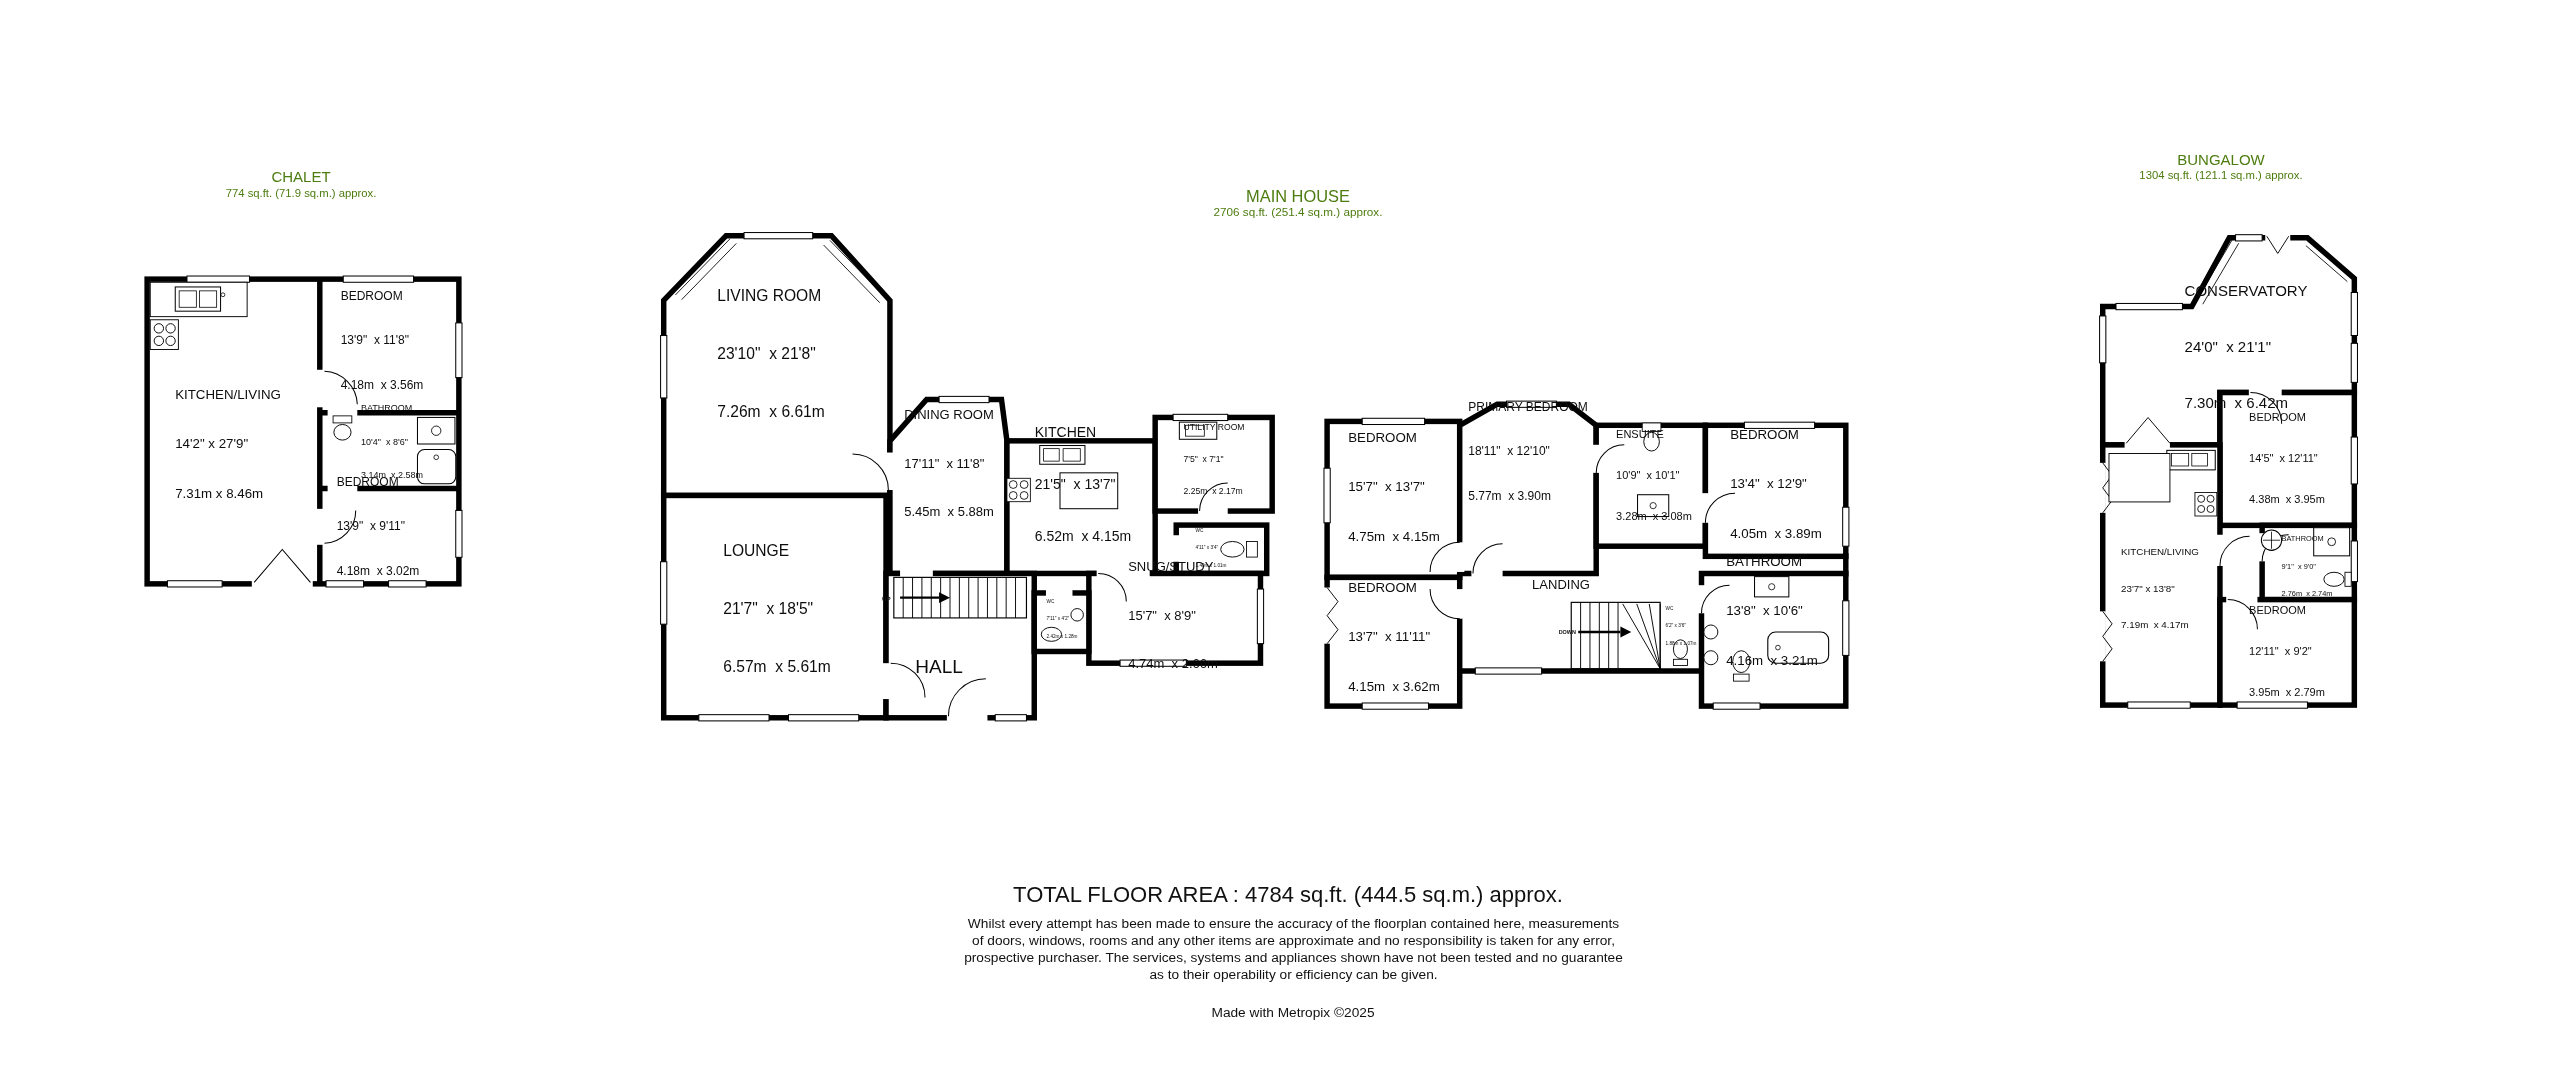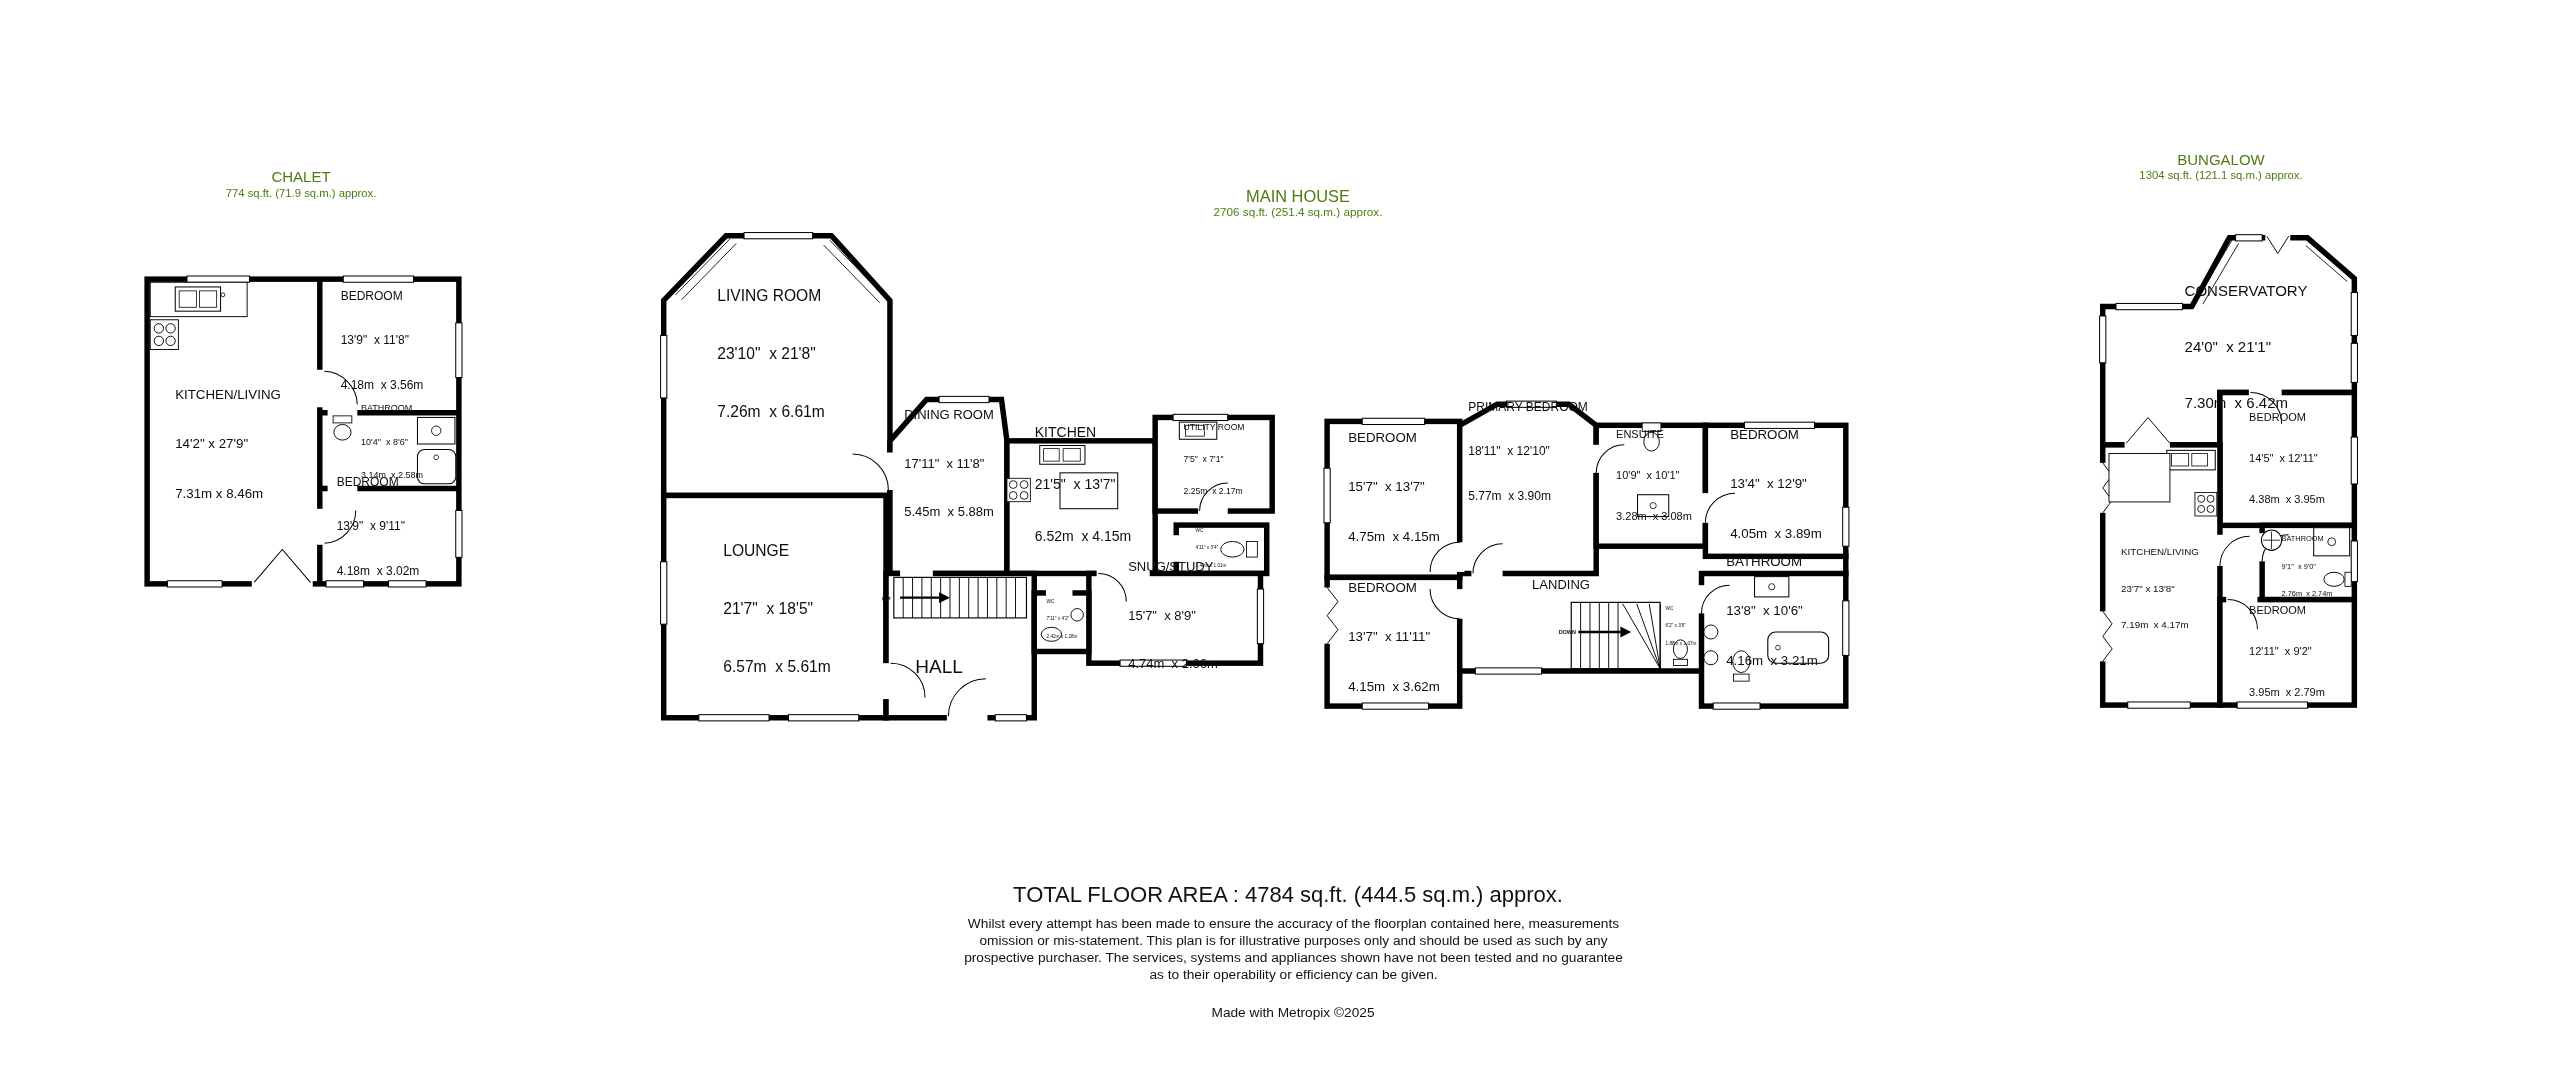--- a/index.html
+++ b/index.html
@@ -482,18 +482,18 @@
   <div class="rlabel" style="left:214px;top:422px;font-size:11px">
     <span class="ln">BEDROOM</span>
     <span class="ln">12'11"  x 9'2"</span>
     <span class="ln">3.95m  x 2.79m</span>
   </div>
 </div>
 
 <div class="footer-line" style="left:1288px;top:882px;font-size:22px">TOTAL FLOOR AREA : 4784 sq.ft. (444.5 sq.m.) approx.</div>
 <div class="footer-line" style="left:1293px;top:915px;font-size:13.7px;line-height:17px;width:1093px;margin-left:-546px;transform:none">
   <span class="ln">Whilst every attempt has been made to ensure the accuracy of the floorplan contained here, measurements</span>
-  <span class="ln">omission or mis-statement. This plan is for illustrative purposes only and should be used as such by any</span>
+  <span class="ln">of doors, windows, rooms and any other items are approximate and no responsibility is taken for any error,</span>
   <span class="ln">prospective purchaser. The services, systems and appliances shown have not been tested and no guarantee</span>
   <span class="ln">as to their operability or efficiency can be given.</span>
 </div>
 <div class="footer-line" style="left:1293px;top:1005px;font-size:13.7px">Made with Metropix ©2025</div>
 
 
 </body></html>

